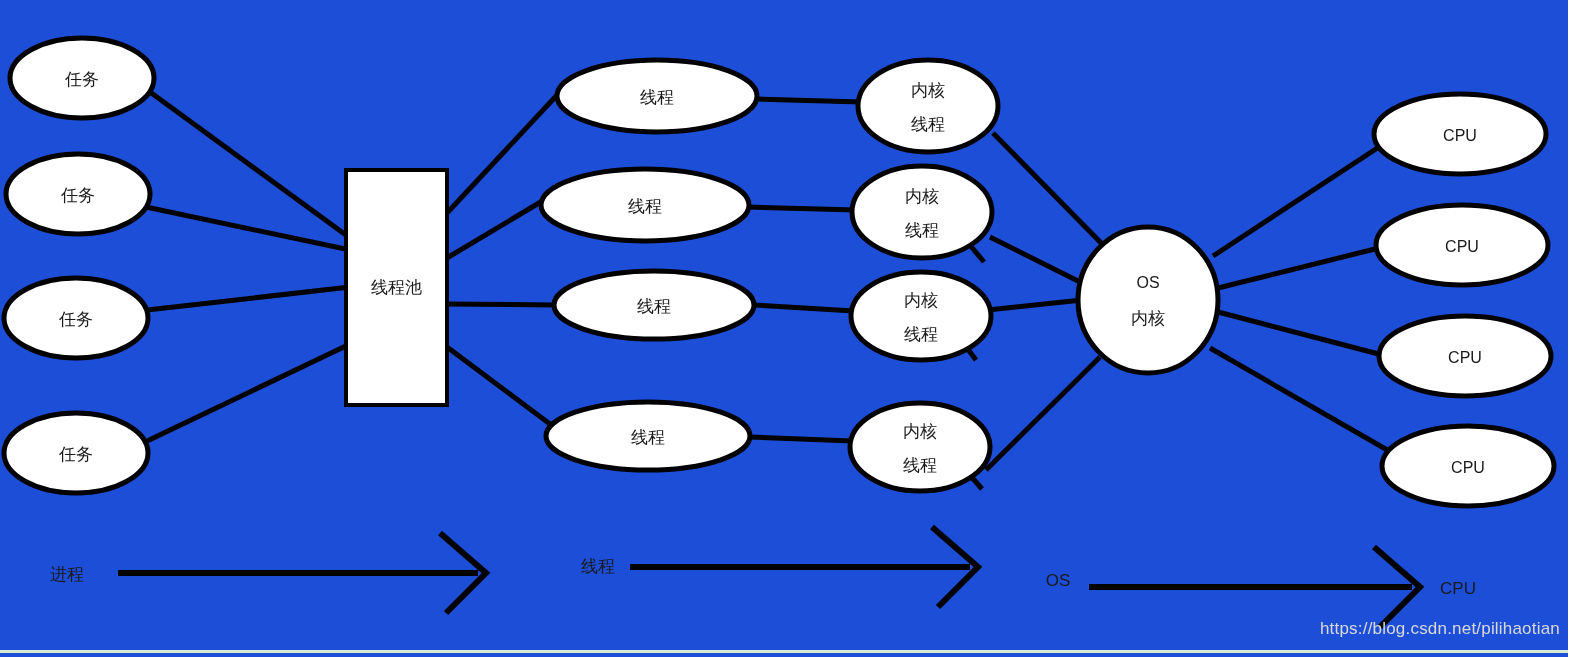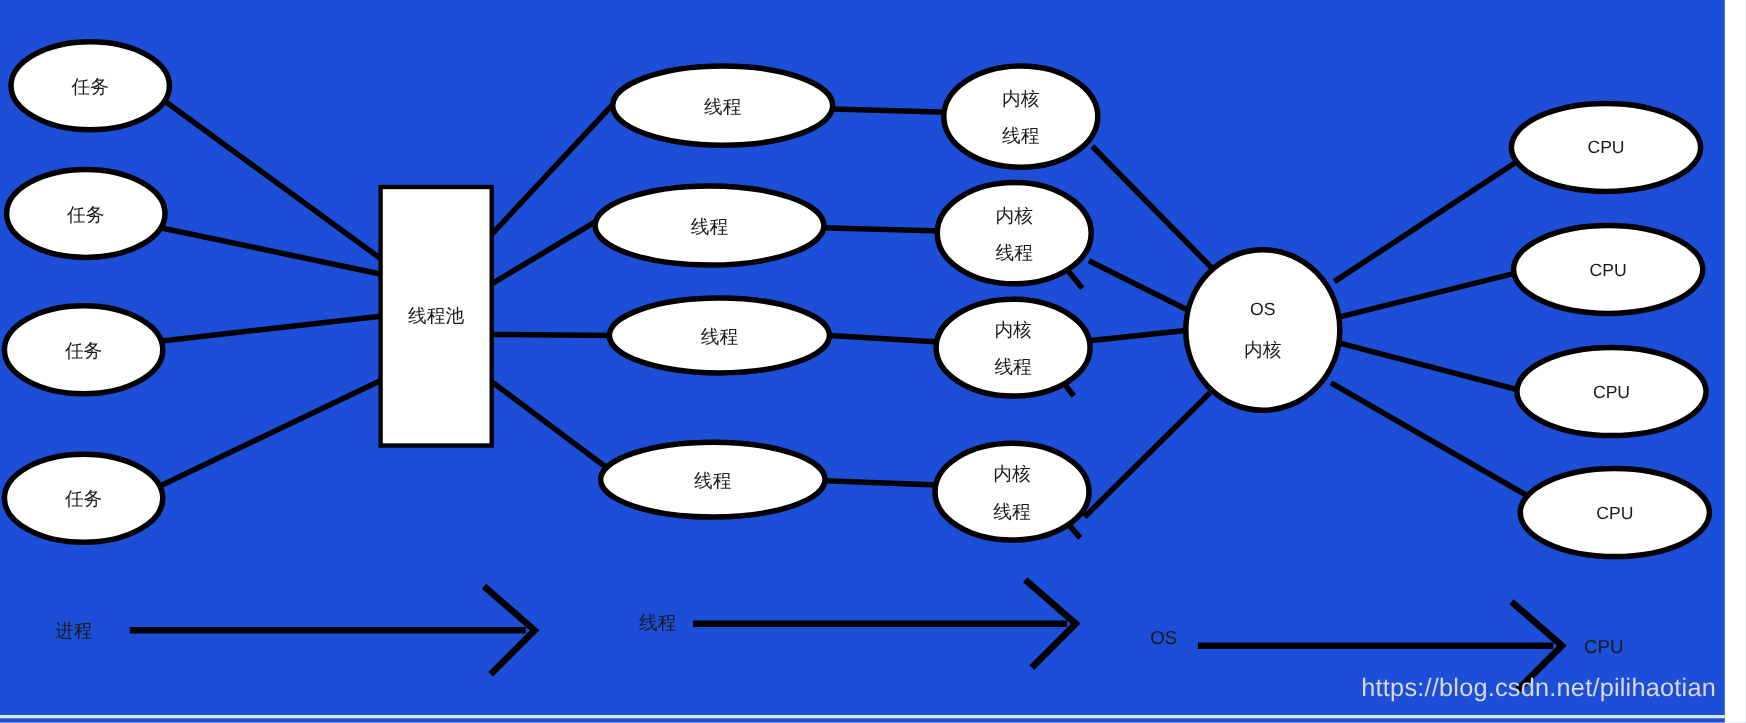--- a/index.html
+++ b/index.html
@@ -74,21 +74,21 @@
     stroke-width: 6;
     fill: none;
     stroke-linecap: butt;
     stroke-linejoin: miter;
   }
   .watermark {
     position: absolute;
     right: 8px;
     bottom: 18px;
     font-family: "Liberation Sans", "DejaVu Sans", sans-serif;
-    font-size: 23px;
+    font-size: 17px;
     color: #d9d9d9;
     letter-spacing: 0.2px;
     user-select: none;
     white-space: nowrap;
   }
   .bottom-rule {
     position: absolute;
     left: 0;
     right: 0;
     bottom: 4px;

